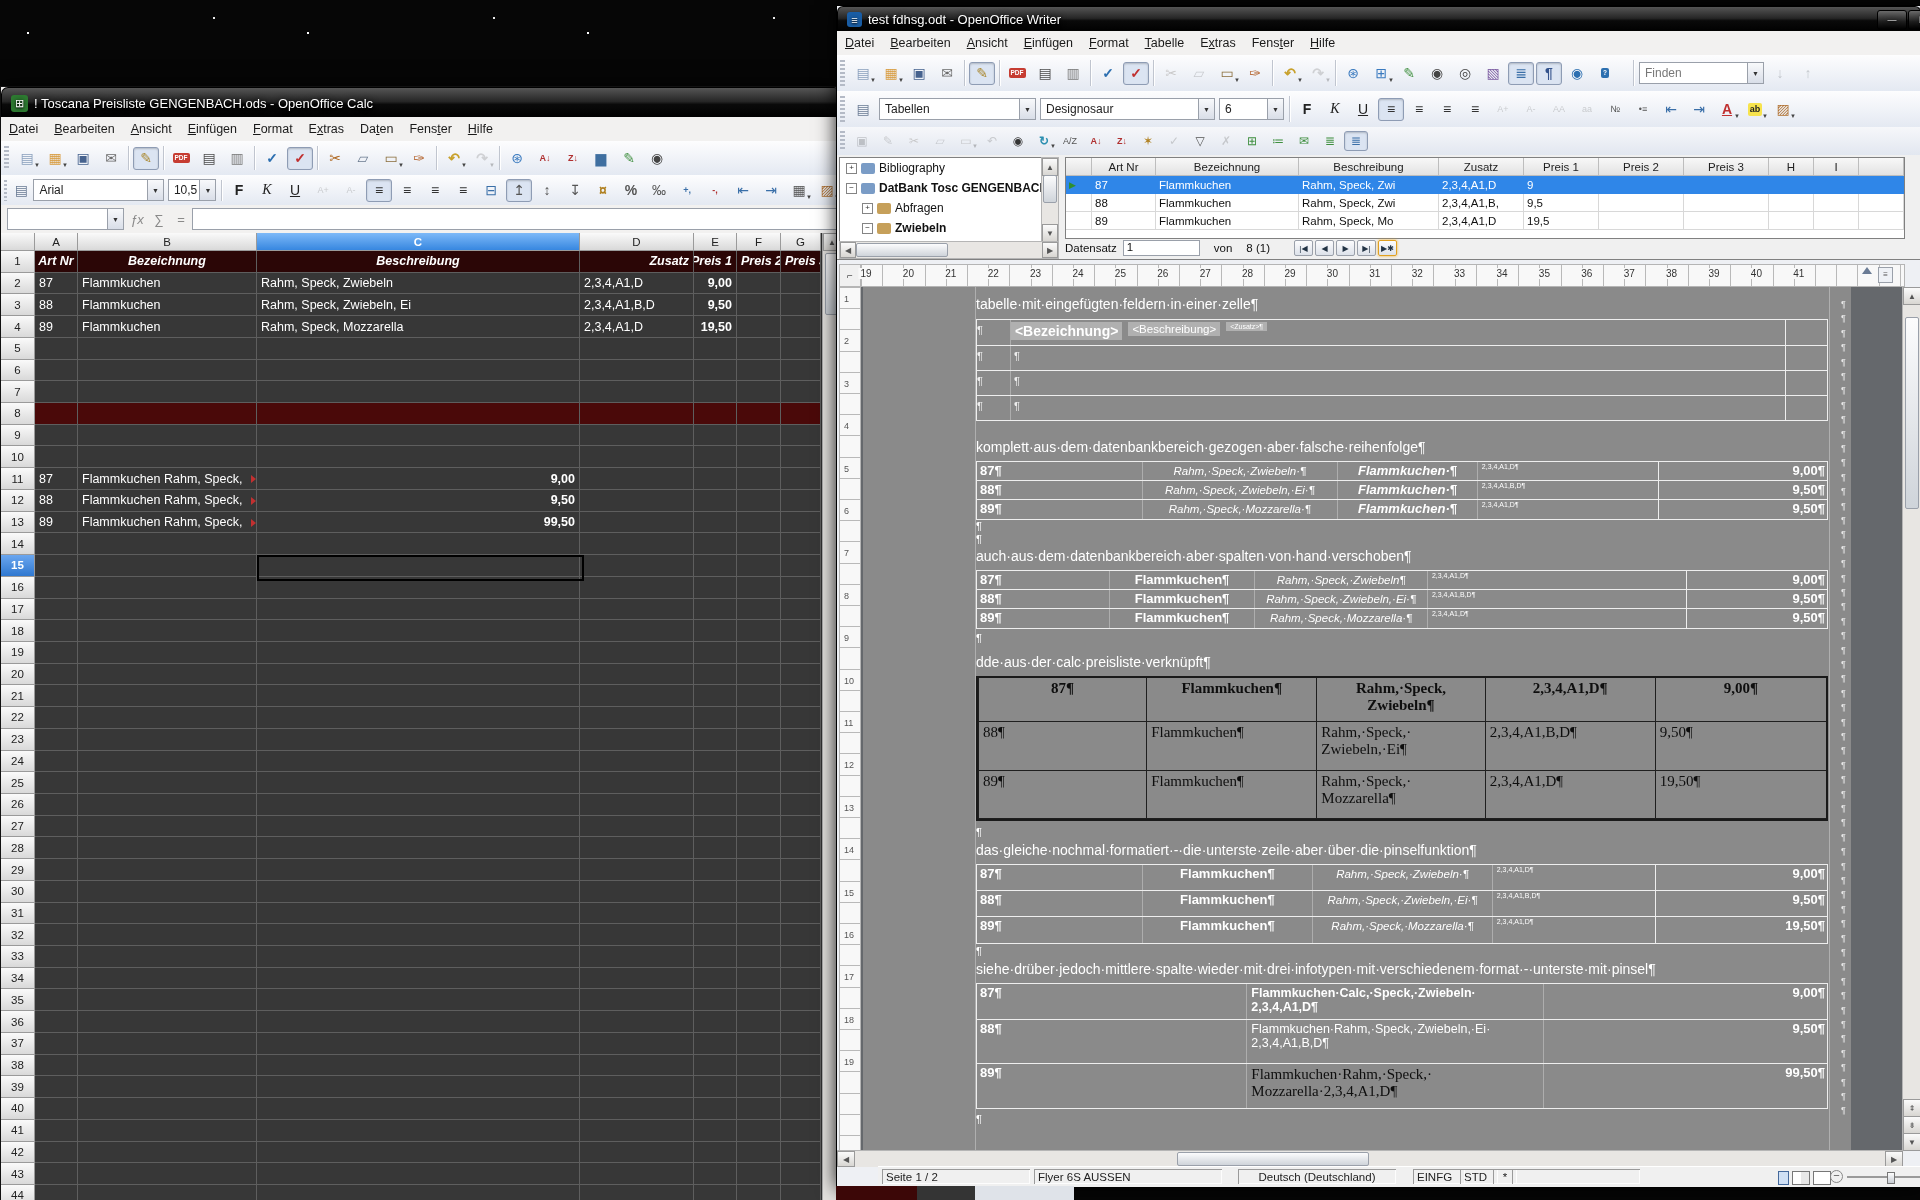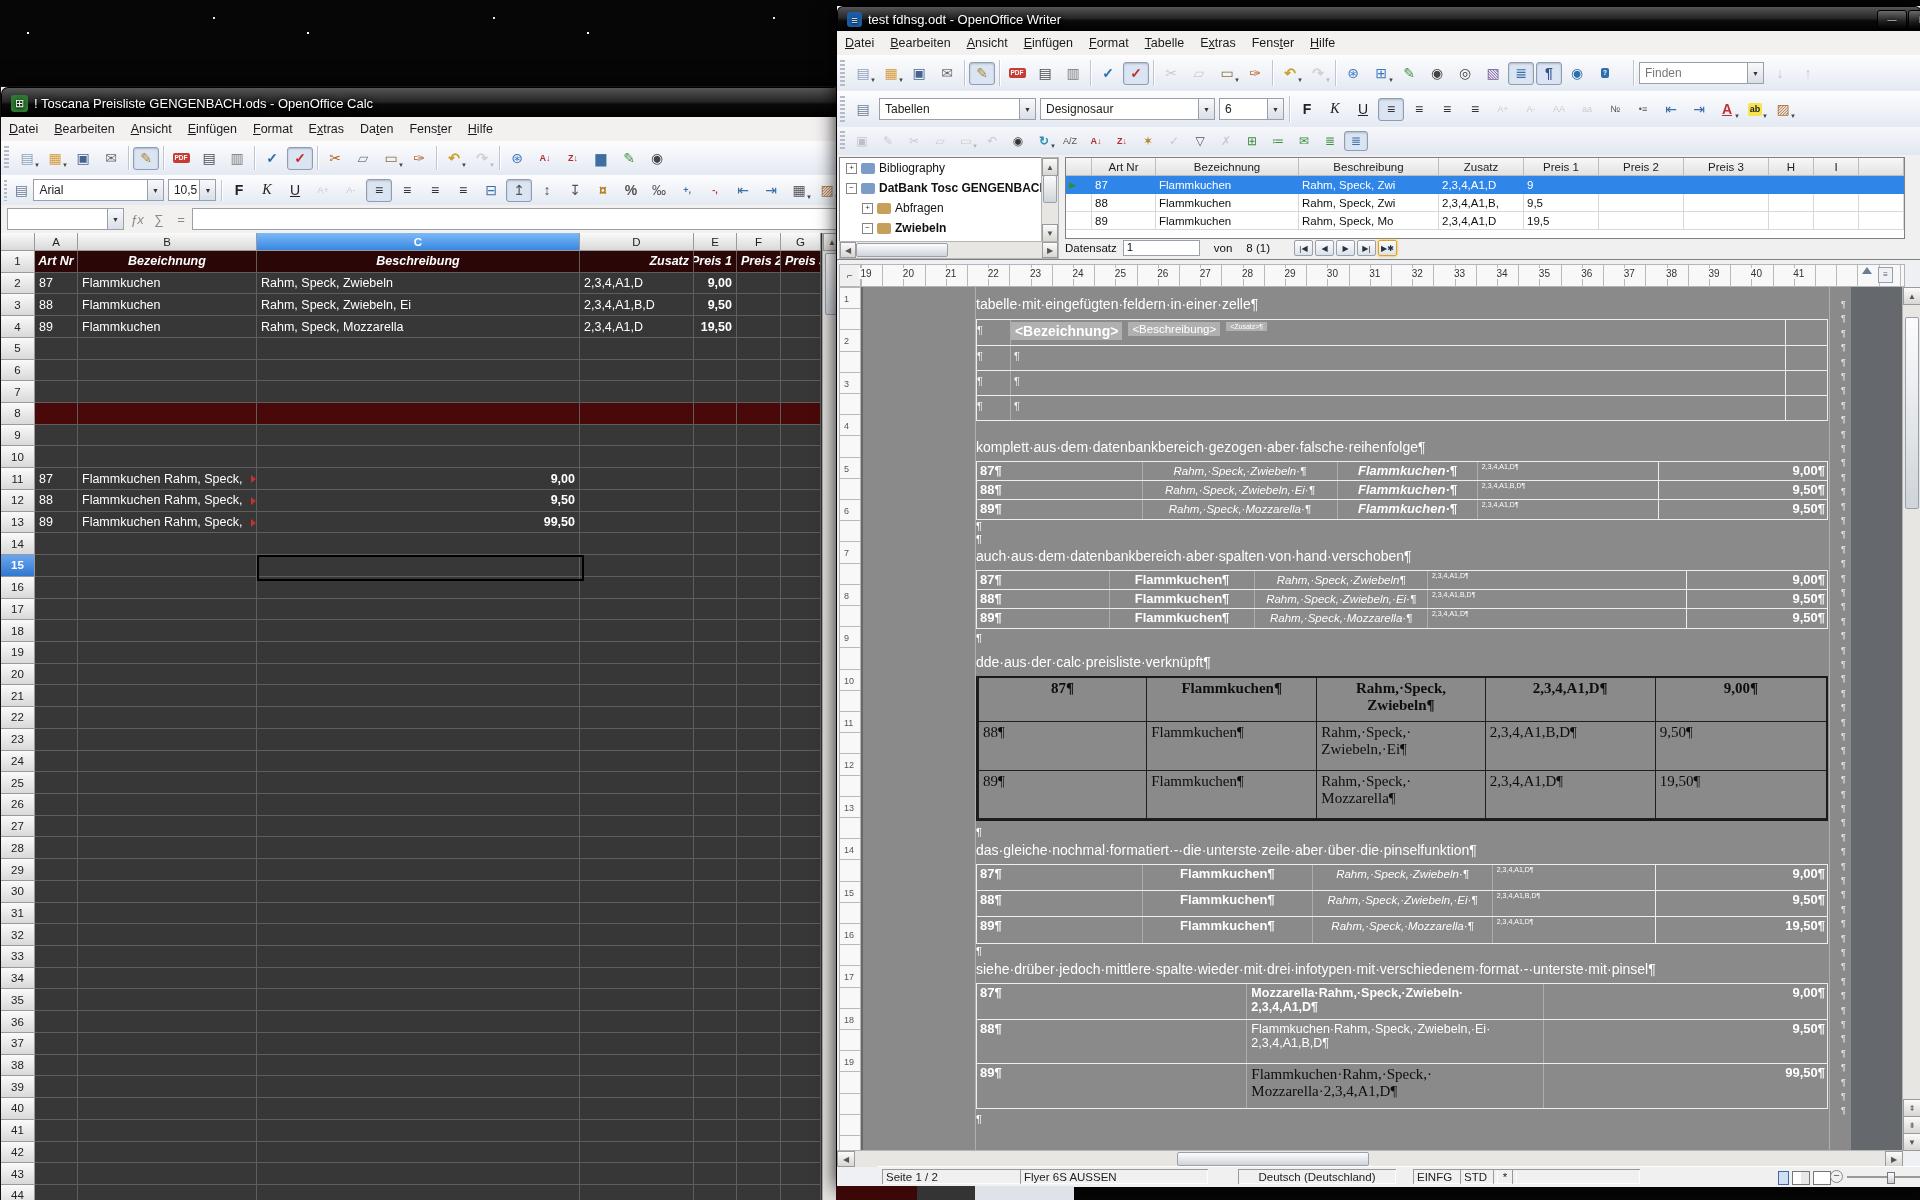--- a/index.html
+++ b/index.html
@@ -1412,21 +1412,21 @@
             <div class="dc zuc" style="width:164px">2,3,4,A1,D¶</div>
             <div class="dc prc strong" style="width:172px">19,50¶</div>
           </div>
         </div>
         <div class="dhead" style="top:658px;font-size:11px">¶</div>
 
         <div class="dhead" style="top:674px">siehe·drüber·jedoch·mittlere·spalte·wieder·mit·drei·infotypen·mit·verschiedenem·format·-·unterste·mit·pinsel¶</div>
         <div class="dtable" style="top:696px">
           <div class="dtr" style="height:36px">
             <div class="dc idc" style="width:270px">87¶</div>
-            <div class="dc" style="width:297px;font-weight:bold;font-size:12.5px;padding:2px 10px 0 4px">Mozzarella·Rahm,·Speck,·Zwiebeln· 2,3,4,A1,D¶</div>
+            <div class="dc" style="width:297px;font-weight:bold;font-size:12.5px;padding:2px 10px 0 4px">Flammkuchen·Calc,·Speck,·Zwiebeln· 2,3,4,A1,D¶</div>
             <div class="dc prc" style="width:285px">9,00¶</div>
           </div>
           <div class="dtr" style="height:44px">
             <div class="dc idc" style="width:270px">88¶</div>
             <div class="dc" style="width:297px;font-size:12.5px;padding:2px 10px 0 4px">Flammkuchen·Rahm,·Speck,·Zwiebeln,·Ei· 2,3,4,A1,B,D¶</div>
             <div class="dc prc" style="width:285px">9,50¶</div>
           </div>
           <div class="dtr" style="height:44px">
             <div class="dc idc" style="width:270px">89¶</div>
             <div class="dc serif" style="width:297px;font-size:15px;padding:2px 60px 0 4px">Flammkuchen·Rahm,·Speck,· Mozzarella·2,3,4,A1,D¶</div>
@@ -1445,21 +1445,21 @@
       <div class="scr-btn" style="position:absolute;bottom:0;left:0;right:0">▼</div>
     </div>
     <div id="writer-hscroll">
       <div class="scr-btn" style="position:absolute;left:0;top:0;width:16px;height:14px">◀</div>
       <div class="thumb" style="top:1px;height:12px;left:340px;width:190px"></div>
       <div class="scr-btn" style="position:absolute;right:0;top:0;width:16px;height:14px">▶</div>
     </div>
 
     <div id="writer-statusbar">
       <span class="sbseg" style="left:4px;width:140px">Seite 1 / 2</span>
-      <span class="sbseg" style="left:142px;width:180px">Flyer 6S AUSSEN</span>
+      <span class="sbseg" style="left:156px;width:180px">Flyer 6S AUSSEN</span>
       <span class="sbseg" style="left:360px;width:150px;justify-content:center">Deutsch (Deutschland)</span>
       <span class="sbseg" style="left:535px;width:44px">EINFG</span>
       <span class="sbseg" style="left:582px;width:30px">STD</span>
       <span class="sbseg" style="left:615px;width:16px;justify-content:center">*</span>
       <span class="sbseg" style="left:634px;width:120px"></span>
       <span style="position:absolute;left:900px;top:4px;display:flex;gap:3px">
         <span style="width:9px;height:12px;border:1px solid #44699c;background:#cfe0f5"></span>
         <span style="width:16px;height:12px;border:1px solid #777;background:#fff;box-shadow:inset -8px 0 0 #e8e8e8"></span>
         <span style="width:16px;height:12px;border:1px solid #777;background:linear-gradient(90deg,#fff 48%,#bbb 48%,#bbb 52%,#fff 52%)"></span>
       </span>

